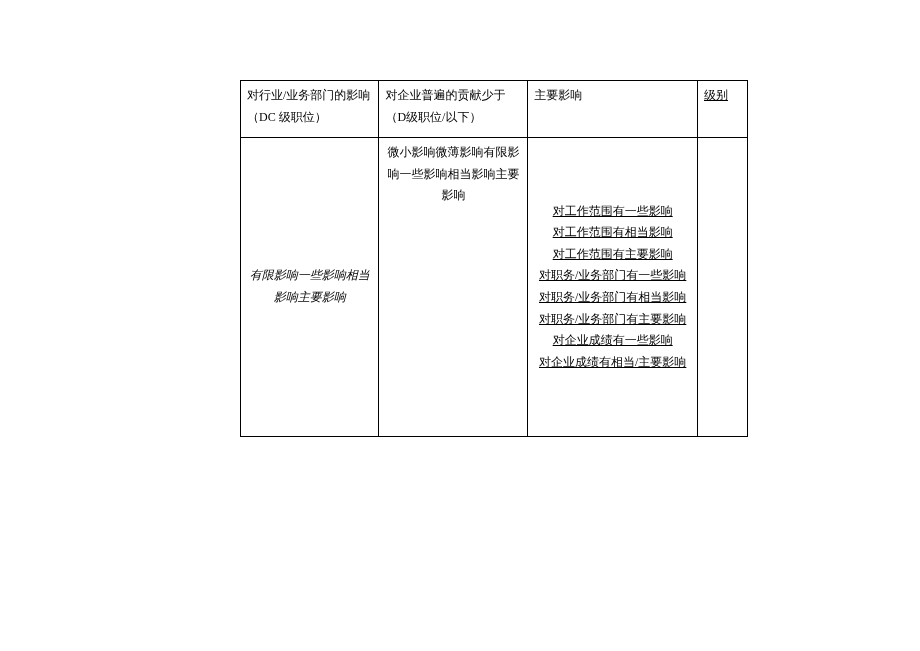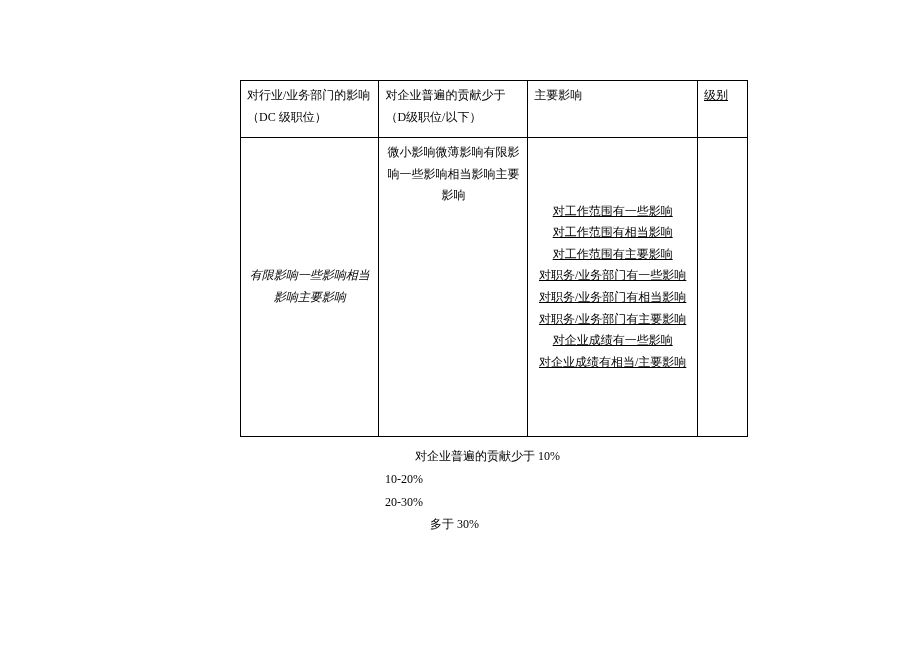--- a/index.html
+++ b/index.html
@@ -84,19 +84,13 @@
       <td class="col4">级别</td>
     </tr>
     <tr class="body-row">
       <td class="col1">有限影响一些影响相当影响主要影响</td>
       <td class="col2">微小影响微薄影响有限影响一些影响相当影响主要影响</td>
       <td class="col3">对工作范围有一些影响<br>对工作范围有相当影响<br>对工作范围有主要影响<br>对职务/业务部门有一些影响对职务/业务部门有相当影响对职务/业务部门有主要影响对企业成绩有一些影响<br>对企业成绩有相当/主要影响</td>
       <td class="col4"></td>
     </tr>
   </tbody>
     </table>
-  <div class="footer-block">
-    <div class="line1">对企业普遍的贡献少于 10%</div>
-    <div class="line2">10-20%</div>
-    <div class="line3">20-30%</div>
-    <div class="line4">多于 30%</div>
-  </div>
 </div>
 
 </body></html>

